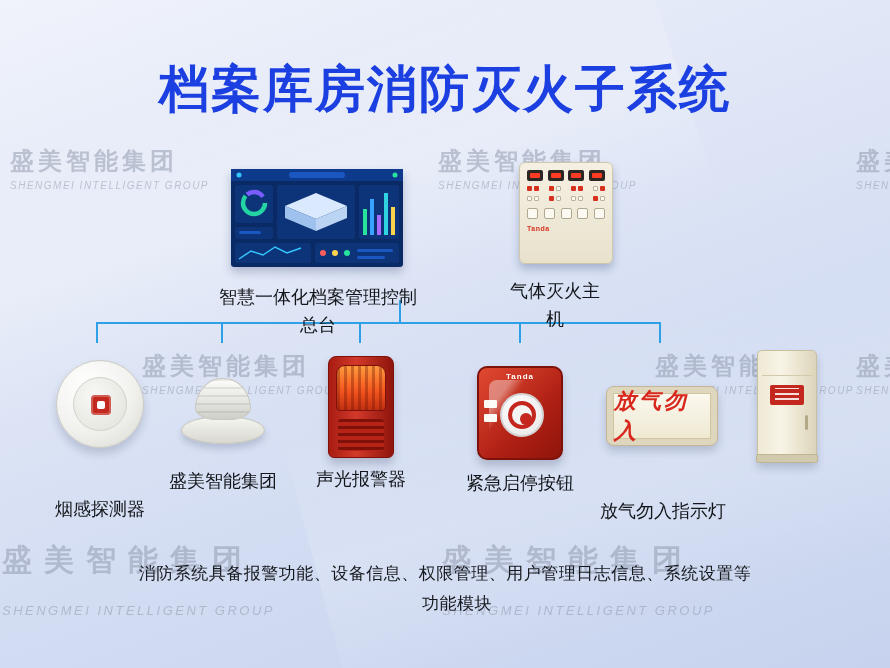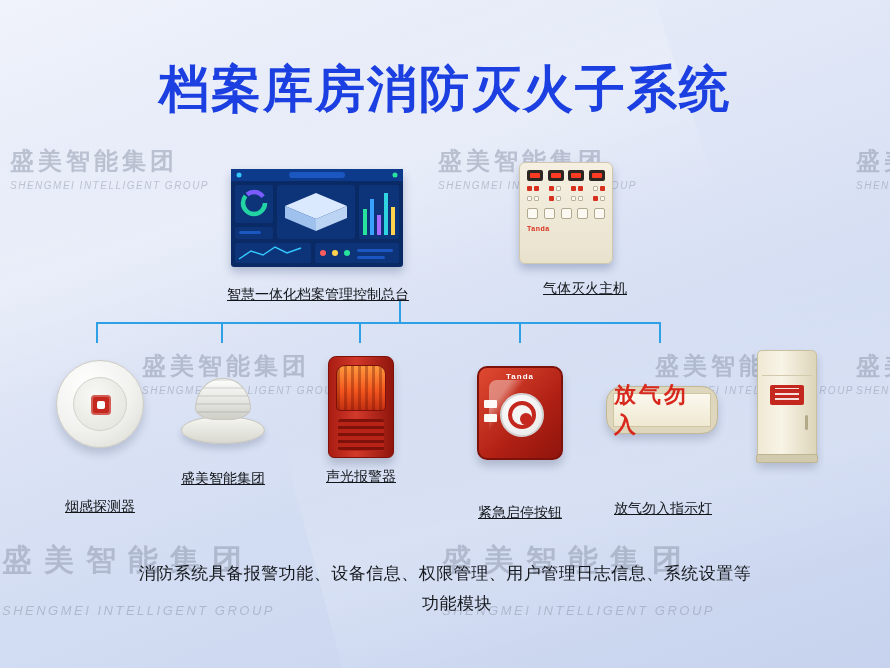--- a/index.html
+++ b/index.html
@@ -29,21 +29,21 @@
     font-size:50px; font-weight:900; color:#1b3fe0; letter-spacing:2px;
   }
 
   
   .line { position:absolute; background:#2da0e6; z-index:2; }
   .bus  { left:97px; top:322px; width:564px; height:2px; }
   .drop { width:2px; height:21px; top:322px; }
   .riser{ width:2px; height:23px; top:300px; left:399px; }
 
   
-  .dev-label { position:absolute; z-index:3; font-size:14px; color:#121519; text-align:center; line-height:1.55; font-weight:500;text-decoration:underline; }
+  .dev-label { position:absolute; z-index:3; font-size:18px; color:#121519; text-align:center; line-height:1.55; font-weight:500; }
 
   
   .console { position:absolute; left:231px; top:169px; z-index:3; width:172px; height:98px;
     box-shadow:0 5px 10px rgba(20,40,90,.25); border-radius:3px; }
 
   
   .host { position:absolute; left:519px; top:162px; z-index:3; width:94px; height:102px;
     background:linear-gradient(180deg,#f5f0e2,#e8e2cd); border:1px solid #cfc7ab; border-radius:6px;
     box-shadow:0 5px 9px rgba(20,40,90,.25); padding:7px 7px 4px 7px; }
   .host-displays { display:flex; justify-content:space-between; }
@@ -101,23 +101,23 @@
     background:radial-gradient(circle at 38% 32%, #ffffff, #e6e6e6); border:2px solid #d2d2d2; }
   .ebtn .ring { position:absolute; left:6px; top:6px; width:28px; height:28px; border-radius:50%;
     border:4px solid #c3271d; background:#f4f4f2; }
   .ebtn .core { position:absolute; left:8px; top:8px; width:12px; height:12px; border-radius:50%; background:#c3271d; }
   .ebtn .chip { position:absolute; left:5px; width:13px; height:8px; background:#fbf9f2; border-radius:1px; }
   .ebtn .chip.c1 { top:32px; } .ebtn .chip.c2 { top:46px; }
   .ebtn .glass { position:absolute; left:10px; top:12px; width:70px; height:74px; border-radius:8px;
     background:linear-gradient(125deg, rgba(255,255,255,.38) 0 18%, transparent 30%); pointer-events:none; }
 
   
-  .sign { position:absolute; left:606px; top:386px; z-index:3; width:112px; height:48px;
-    background:#ded6bd; border:1px solid #c3b896; border-radius:16px; padding:6px;
-    box-shadow:0 5px 8px rgba(30,40,70,.2); }
+  .sign { position:absolute; left:606px; top:386px; z-index:3; width:112px; height:60px;
+    background:#ded6bd; border:1px solid #c3b896; border-radius:8px; padding:6px;
+    box-shadow:0 5px 8px rgba(30,40,70,.2);font-style:italic; }
   .sign .panel { width:100%; height:100%; background:linear-gradient(180deg,#fbf8ee,#efe9d2);
     border:1px solid #cfc5a0; display:flex; align-items:center; justify-content:center; }
   .sign .panel span { color:#d8281e; font-size:22px; font-weight:800; letter-spacing:3px; }
 
   
   .cabinet { position:absolute; left:757px; top:350px; z-index:3; width:60px; height:112px;
     background:linear-gradient(90deg,#efe9d4,#f8f4e6 40%,#ddd5ba); border:1px solid #c9c0a0;
     border-radius:5px 5px 2px 2px; box-shadow:0 6px 9px rgba(30,40,70,.2); }
   .cabinet .seam { position:absolute; left:4px; top:24px; width:50px; height:1px; background:#d3caae; }
   .cabinet .tag { position:absolute; left:12px; top:34px; width:34px; height:20px; background:#c3271d; border-radius:2px;
@@ -263,21 +263,21 @@
     </div>
     <div class="host-keys">
       <span class="key"></span>
         <span class="key"></span>
         <span class="key"></span>
         <span class="key"></span>
         <span class="key"></span>
     </div>
     <div class="host-brand">Tanda</div>
   </div>
-  <div class="dev-label" style="left:527px; top:278px; width:100px;text-align:right;">气体灭火主机</div>
+  <div class="dev-label" style="left:505px; top:278px; width:100px;">气体灭火主机</div>
 
   <div class="smoke">
     <div class="ring"></div>
     <div class="badge"></div>
   </div>
   <div class="dev-label" style="left:40px; top:496px; width:120px;">烟感探测器</div>
 
   <div class="temp">
     <div class="base"></div>
     <div class="dome"></div>
@@ -294,21 +294,21 @@
     <div class="brand">Tanda</div>
     <div class="chip c1"></div>
     <div class="chip c2"></div>
     <div class="cover">
       <div class="ring">
         <div class="core"></div>
       </div>
     </div>
     <div class="glass"></div>
   </div>
-  <div class="dev-label" style="left:460px; top:470px; width:120px;margin-top:32px;">紧急启停按钮</div>
+  <div class="dev-label" style="left:460px; top:470px; width:120px;">紧急启停按钮</div>
 
   <div class="sign">
     <div class="panel">
       <span>放气勿入</span>
     </div>
   </div>
   <div class="dev-label" style="left:600px; top:498px; width:126px;">放气勿入指示灯</div>
 
   <div class="cabinet">
     <div class="seam"></div>

